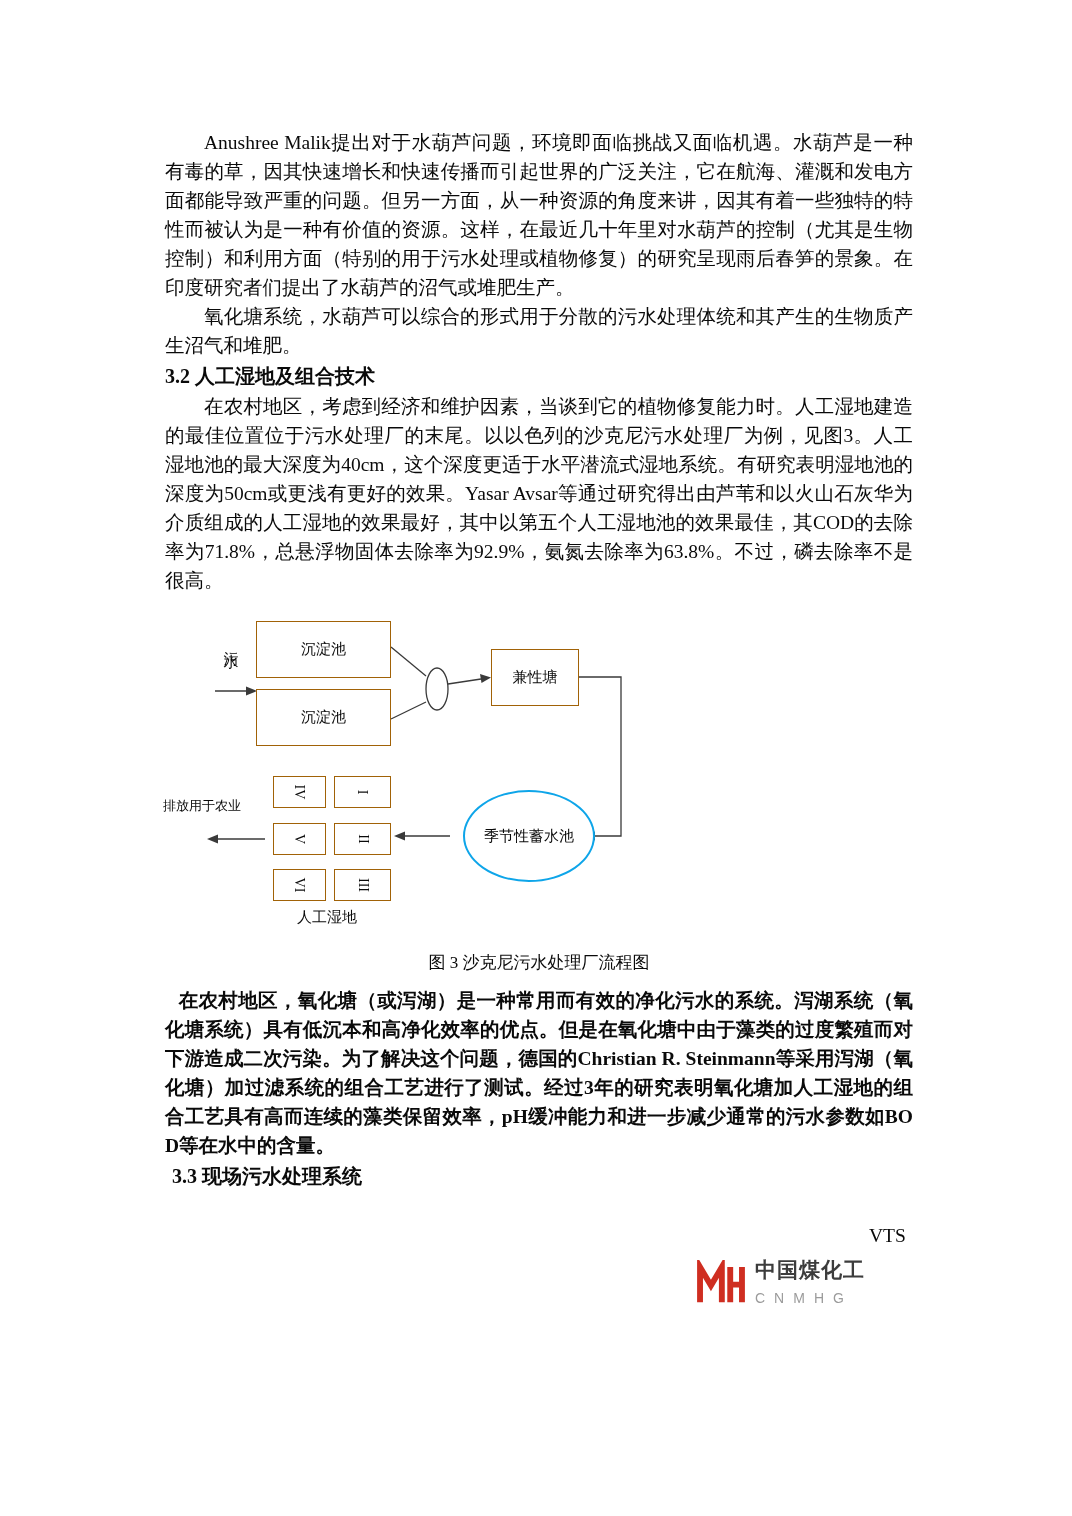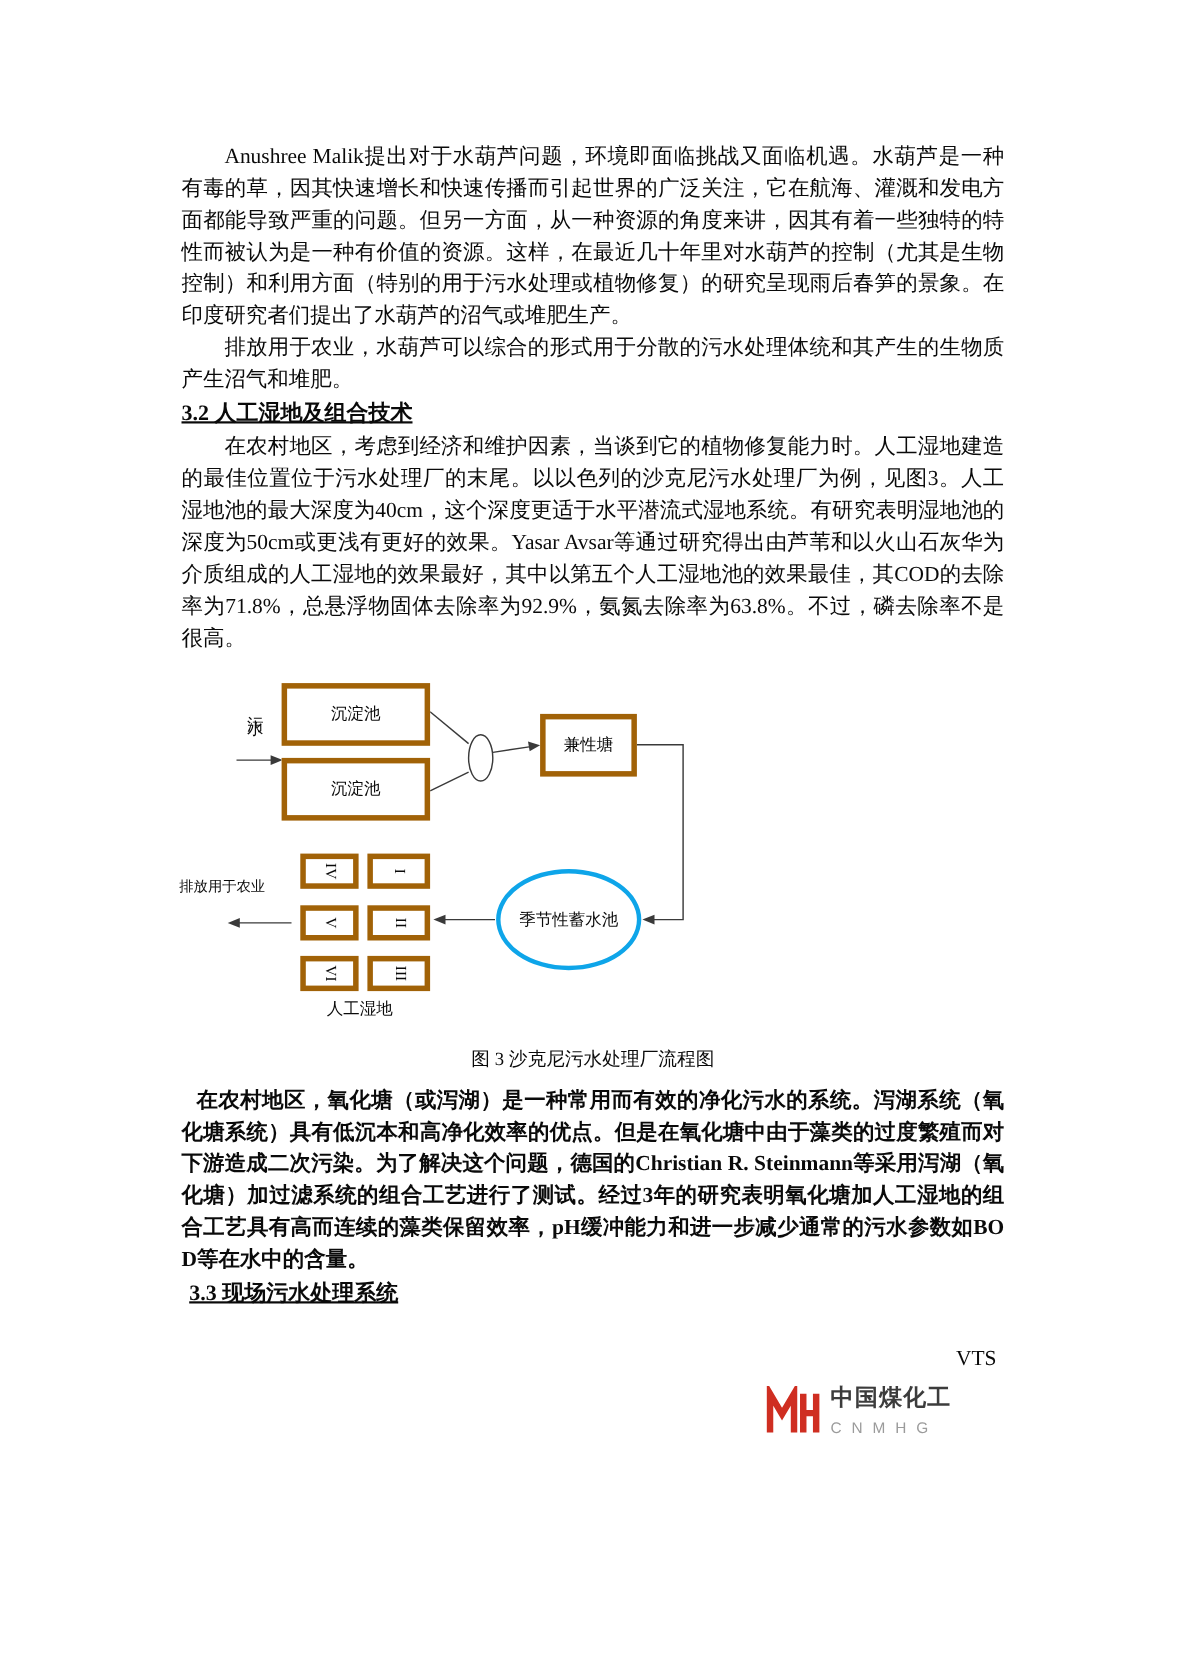--- a/index.html
+++ b/index.html
@@ -7,37 +7,37 @@
   .page {
     position:relative; width:1072px; height:1516px; background:#fff;
     font-family:"Liberation Serif","DejaVu Serif",serif; color:#0a0a0a;
     overflow:hidden; margin:0 auto;
   }
   .content { position:absolute; left:165px; top:128px; width:748px; }
   p.para {
     font-size:19.5px; line-height:29px; text-align:justify; text-indent:2em;
     word-break:break-all;
   }
-  h3.heading { font-size:20px; line-height:30px; font-weight:bold; margin:1px 0;text-decoration:underline; }
+  h3.heading { font-size:20px; line-height:30px; font-weight:bold; margin:1px 0; }
   h3.h33 { padding-left:7px; }
   p.p5 { text-indent:0.7em;font-weight:bold; }
 
   
   .figure {
     position:relative; width:760px; height:332px; margin:16px 0 0 -14px;
     font-size:15px;
   }
   .connectors { position:absolute; left:0; top:0; }
   .fbox, .cell {
-    position:absolute; border:5px solid #a16207; background:#fff;
+    position:absolute; border:1px solid #a16207; background:#fff;
     display:flex; align-items:center; justify-content:center;
   }
   .ellipse {
-    position:absolute; left:300px; top:179px; width:132px; height:92px;
-    border:4px solid #0ea5e9; border-radius:50%;
+    position:absolute; left:312px; top:179px; width:132px; height:92px;
+    border:2px solid #0ea5e9; border-radius:50%;
     display:flex; align-items:center; justify-content:center; background:#fff;
   }
   .vlabel {
     position:absolute; left:70px; top:28px;
     writing-mode:vertical-rl; text-orientation:upright; letter-spacing:3px;
   }
   .dlabel { position:absolute; left:12px; top:186px; font-size:13px; }
   .wlabel { position:absolute; left:146px; top:297px; font-size:15px; }
   .cell span.rot { display:inline-block; transform:rotate(90deg); font-size:14px; }
   .caption { width:748px; text-align:center; font-size:17px; margin:8px 0 12px 0; }
@@ -59,21 +59,21 @@
     font-size:14px; color:#9b9b9b; letter-spacing:9px; margin-top:6px; white-space:nowrap;
   }
 </style>
 </head>
 <body>
 
 <div class="page">
   <div class="content">
 
     <p class="para">Anushree Malik提出对于水葫芦问题，环境即面临挑战又面临机遇。水葫芦是一种有毒的草，因其快速增长和快速传播而引起世界的广泛关注，它在航海、灌溉和发电方面都能导致严重的问题。但另一方面，从一种资源的角度来讲，因其有着一些独特的特性而被认为是一种有价值的资源。这样，在最近几十年里对水葫芦的控制（尤其是生物控制）和利用方面（特别的用于污水处理或植物修复）的研究呈现雨后春笋的景象。在印度研究者们提出了水葫芦的沼气或堆肥生产。</p>
-    <p class="para">排放用于农业，水葫芦可以综合的形式用于分散的污水处理体统和其产生的生物质产生沼气和堆肥。</p>
+    <p class="para">氧化塘系统，水葫芦可以综合的形式用于分散的污水处理体统和其产生的生物质产生沼气和堆肥。</p>
 
     <h3 class="heading">3.2  人工湿地及组合技术</h3>
 
     <p class="para">在农村地区，考虑到经济和维护因素，当谈到它的植物修复能力时。人工湿地建造的最佳位置位于污水处理厂的末尾。以以色列的沙克尼污水处理厂为例，见图3。人工湿地池的最大深度为40cm，这个深度更适于水平潜流式湿地系统。有研究表明湿地池的深度为50cm或更浅有更好的效果。Yasar Avsar等通过研究得出由芦苇和以火山石灰华为介质组成的人工湿地的效果最好，其中以第五个人工湿地池的效果最佳，其COD的去除率为71.8%，总悬浮物固体去除率为92.9%，氨氮去除率为63.8%。不过，磷去除率不是很高。</p>
 
     <div class="figure">
 
       <svg class="connectors" width="760" height="332" viewBox="0 0 760 332" stroke="#3a3a3a" stroke-width="1.3" fill="none">
 
         <line x1="64" y1="80" x2="97" y2="80"></line>

